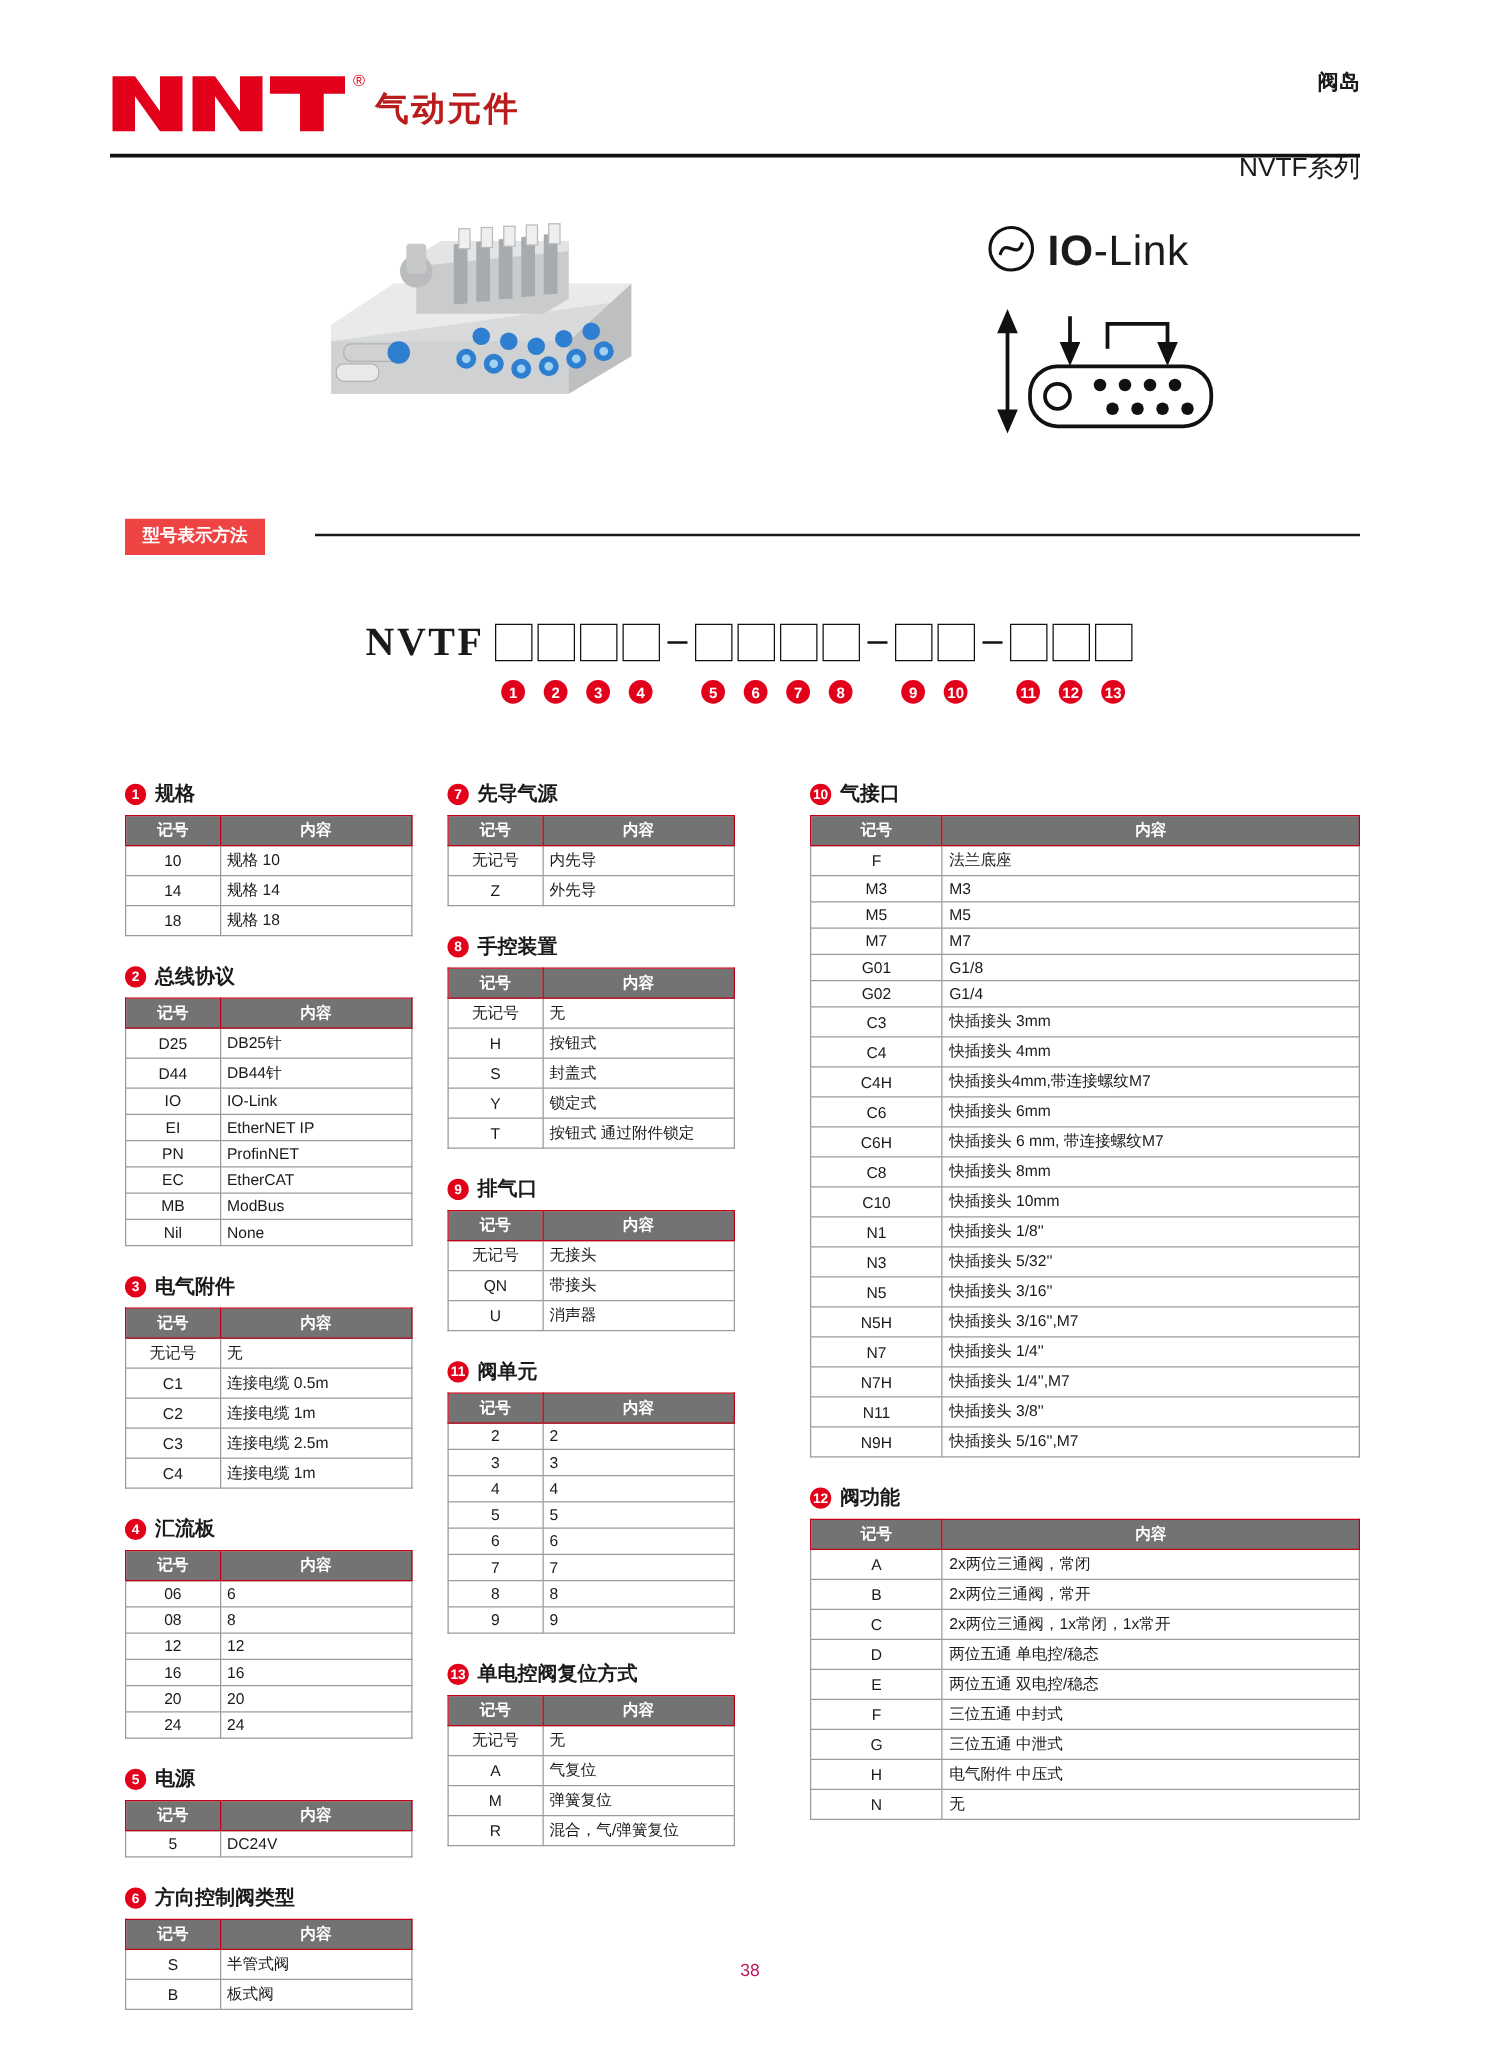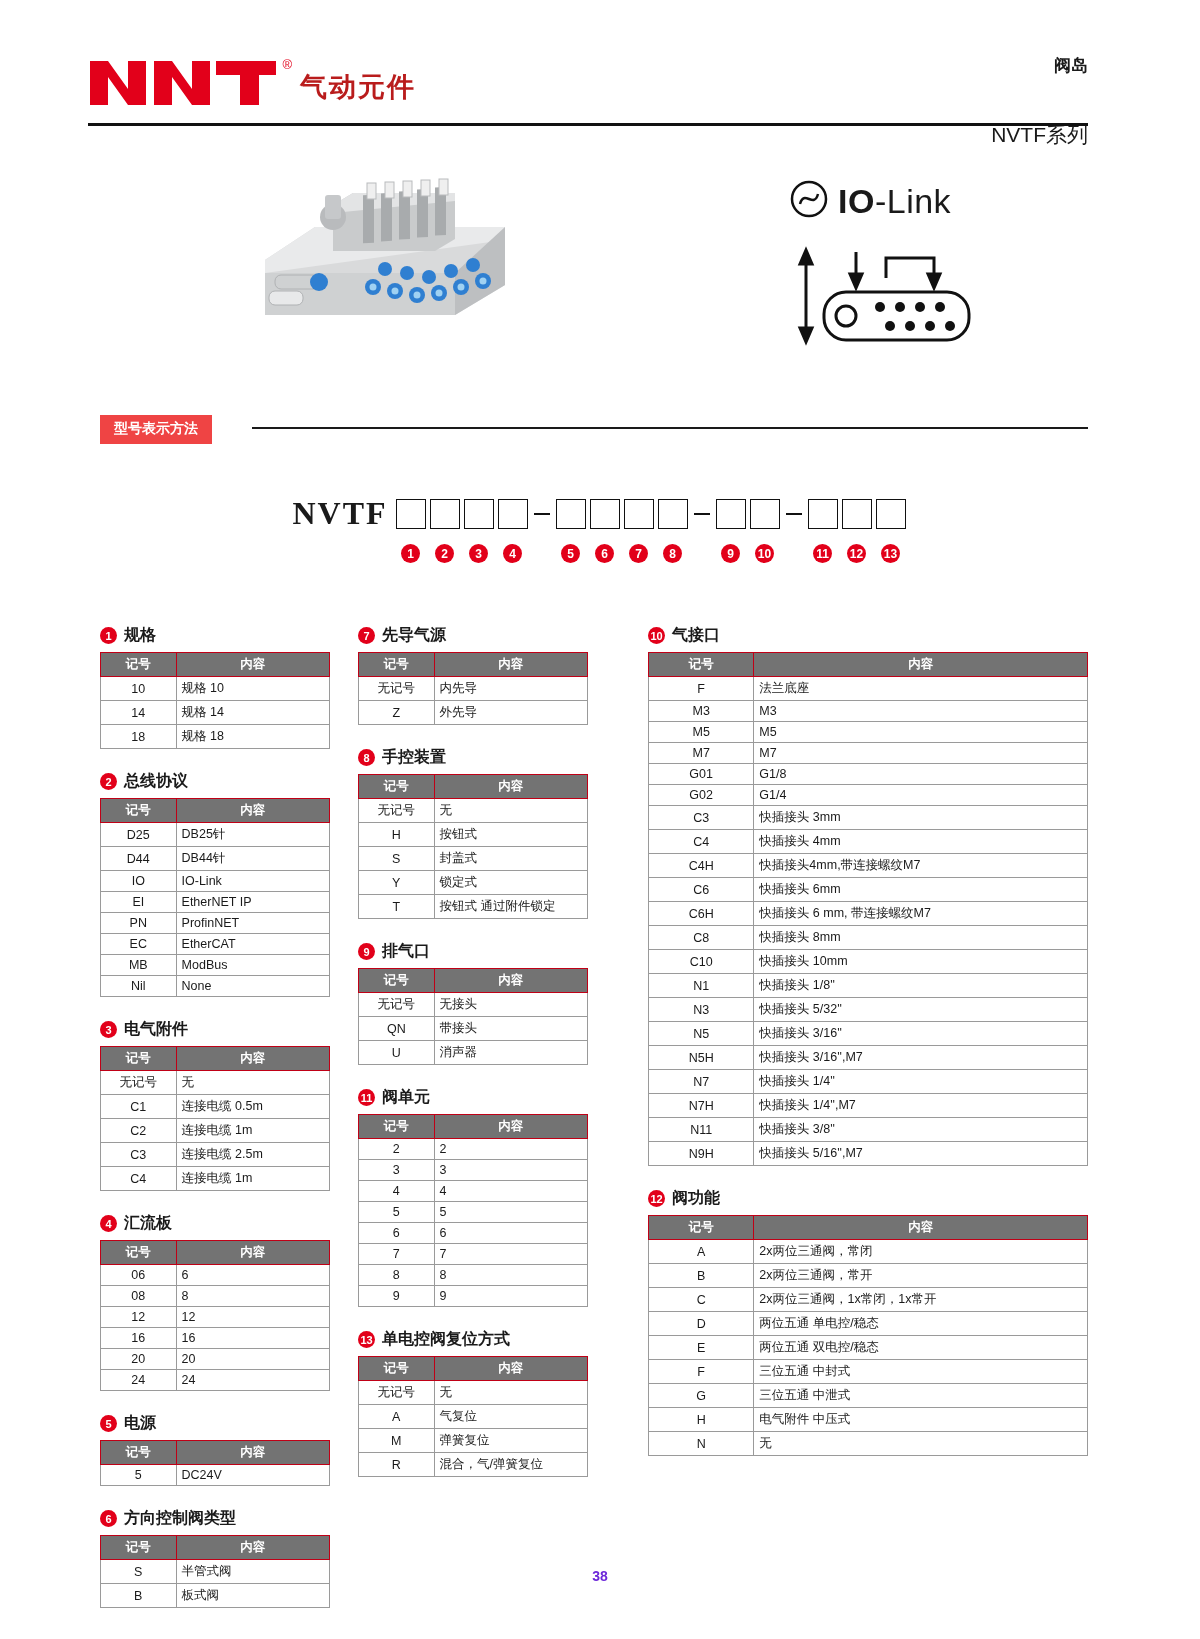--- a/index.html
+++ b/index.html
@@ -98,21 +98,21 @@
     border: 1px solid #9a9a9a; padding: 3px 5px; height: 21px;
   }
   table.spec td.c { text-align: center; }
   table.spec td.l { text-align: left; }
 
   .w-sym { width: 33%; }
   .w-sym-narrow { width: 24%; }
 
   .footer-page {
     position: absolute; left: 0; right: 0; bottom: 55px; text-align: center;
-    font-size: 14px; color: #6d28d9; font-weight: bold;
+    font-size: 14px; color: #be185d;
   }
 </style>
 </head>
 <body>
 
 <div class="page">
 
   <div class="header">
     <div class="logo-wrap">
       <div class="logo-mark">

